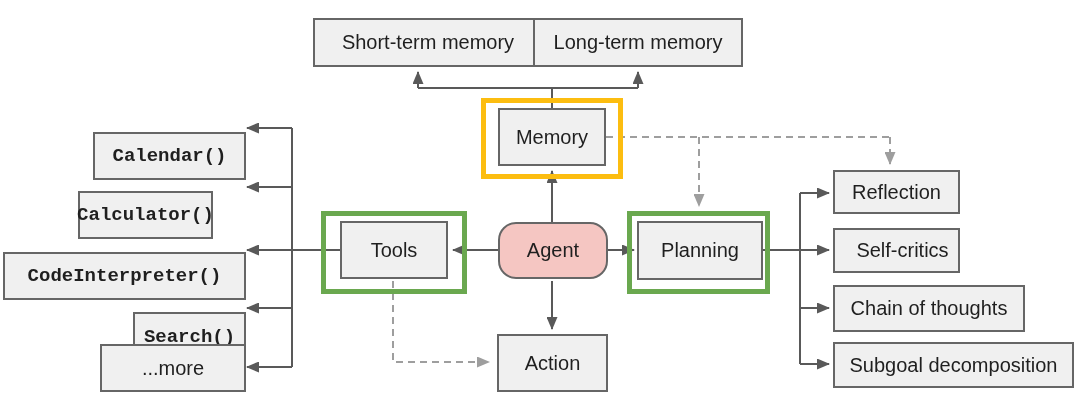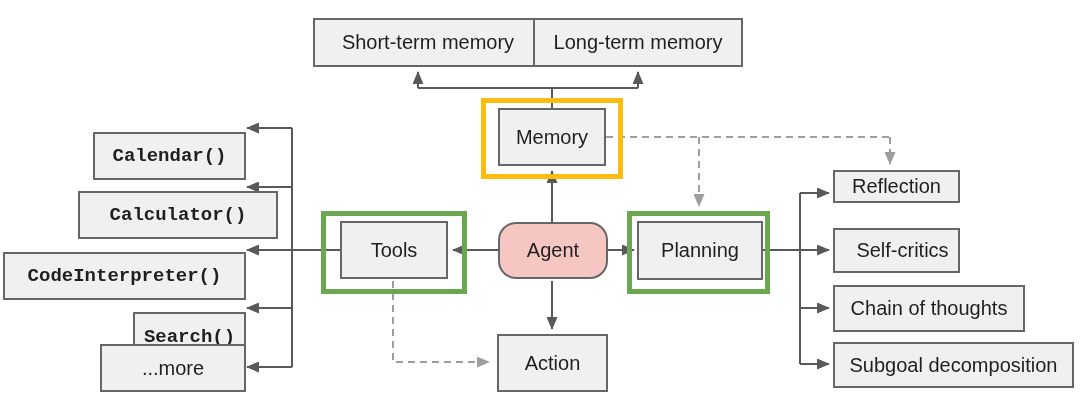--- a/index.html
+++ b/index.html
@@ -108,23 +108,23 @@
   <div class="box" style="left:313px;top:18px;width:230px;height:49px;">Short-term memory</div>
   <div class="box" style="left:533px;top:18px;width:210px;height:49px;">Long-term memory</div>
 
   <div class="box" style="left:498px;top:108px;width:108px;height:58px;">Memory</div>
   <div class="box agent" style="left:498px;top:222px;width:110px;height:57px;">Agent</div>
   <div class="box" style="left:340px;top:221px;width:108px;height:58px;">Tools</div>
   <div class="box" style="left:497px;top:334px;width:111px;height:58px;">Action</div>
   <div class="box" style="left:637px;top:221px;width:126px;height:59px;">Planning</div>
 
   <div class="box mono" style="left:93px;top:104px;width:153px;height:48px;">Calendar()</div>
-  <div class="box mono" style="left:78px;top:163px;width:200px;height:48px;">Calculator()</div>
+  <div class="box mono" style="left:78px;top:163px;width:135px;height:48px;">Calculator()</div>
   <div class="box mono" style="left:133px;top:284px;width:113px;height:49px;">Search()</div>
   <div class="box mono" style="left:3px;top:224px;width:243px;height:48px;">CodeInterpreter()</div>
   <div class="box" style="left:100px;top:344px;width:146px;height:48px;">...more</div>
 
-  <div class="box" style="left:833px;top:170px;width:127px;height:33px;text-align:right;">Reflection</div>
+  <div class="box" style="left:833px;top:170px;width:127px;height:44px;text-align:right;">Reflection</div>
   <div class="box" style="left:833px;top:228px;width:127px;height:45px;padding-left:12px;">Self-critics</div>
   <div class="box" style="left:833px;top:285px;width:192px;height:47px;">Chain of thoughts</div>
   <div class="box" style="left:833px;top:342px;width:241px;height:46px;">Subgoal decomposition</div>
 
 </div>
 
 </body></html>

